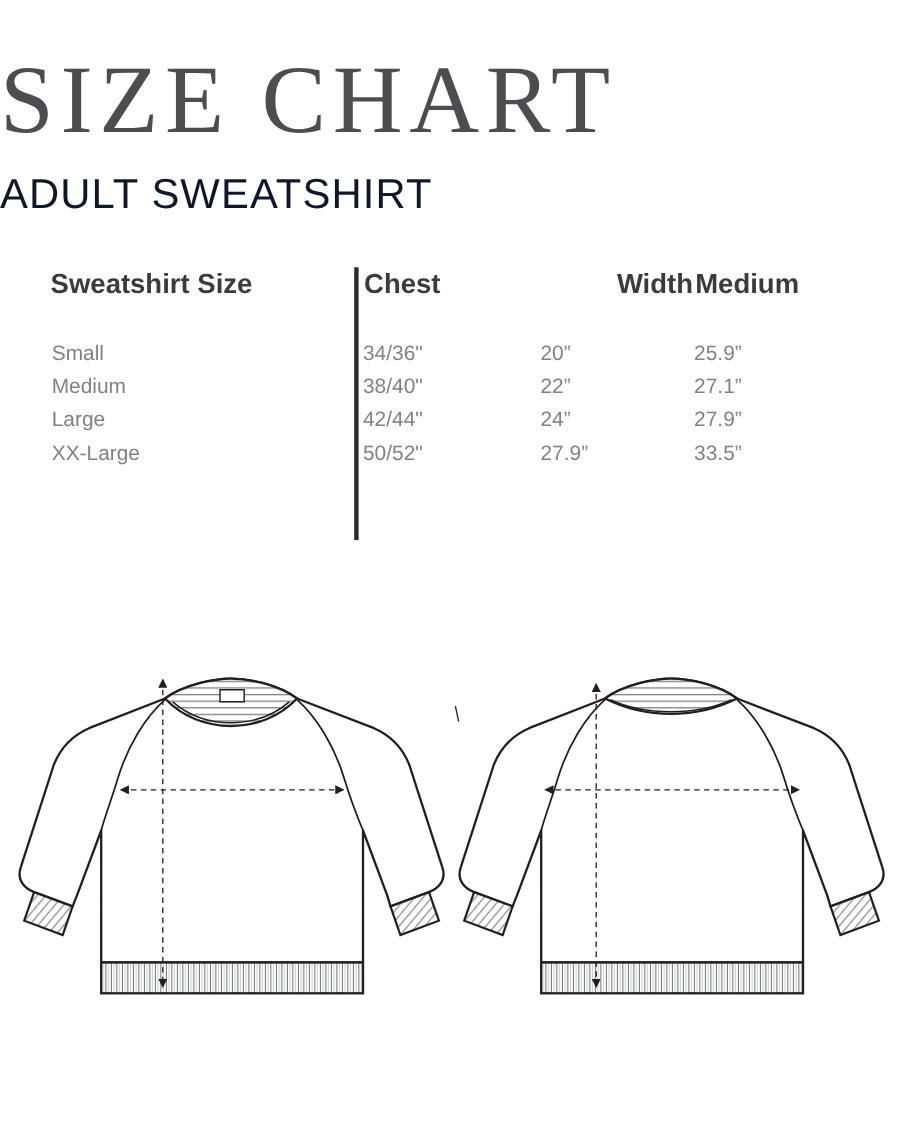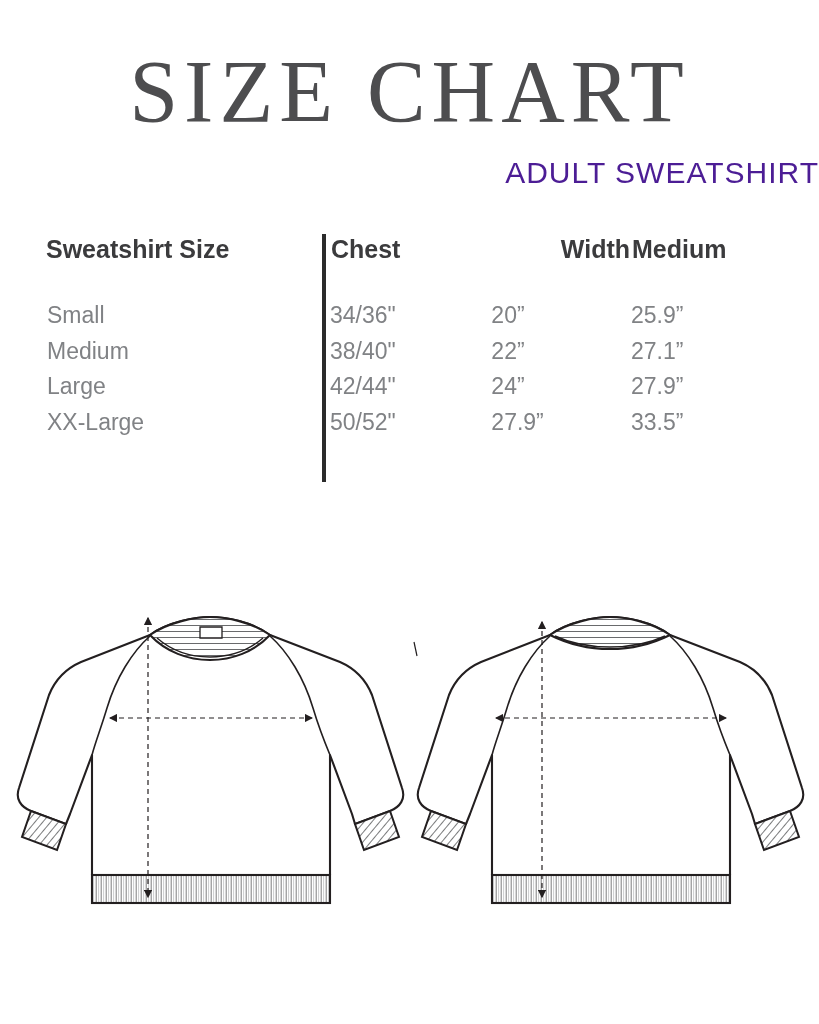--- a/index.html
+++ b/index.html
@@ -23,31 +23,31 @@
     position: relative;
     background: #ffffff;
   }
 
   
   .title-main {
     font-family: "Liberation Serif", serif;
     font-size: 88px;
     letter-spacing: 6px;
     color: #4d4d4f;
-    text-align: center;
+    text-align: left;
     margin: 0;
     padding-top: 48px;
     line-height: 1.0;
     font-weight: 400;
   }
   .title-sub {
     font-family: "Liberation Sans", sans-serif;
-    font-size: 30px;
-    color: #4c1d95;
-    text-align: right;
+    font-size: 38px;
+    color: #0f172a;
+    text-align: left;
     letter-spacing: 1px;
     margin: 0;
     padding-top: 20px;
     font-weight: 400;
   }
 
   
   .table-wrap {
     position: relative;
     margin: 44px 45px 0 45px;
@@ -64,21 +64,21 @@
     text-align: left;
     padding-bottom: 34px;
     white-space: nowrap;
   }
   table.size-table th.col-size   { width: 300px; }
   table.size-table th.col-chest  { width: 175px; margin-left: 32px; }
   table.size-table th.col-width  { width: 150px; text-align: right; }
   table.size-table th.col-length { width: 150px; }
 
   table.size-table td {
-    font-size: 23px;
+    font-size: 19px;
     color: #808285;
     padding: 2px 0;
     line-height: 1.38;
     white-space: nowrap;
   }
   table.size-table td.c-size   { padding-left: 2px; }
   table.size-table td.c-chest  { }
   table.size-table td.c-width  { }
   table.size-table td.c-length { }
 

